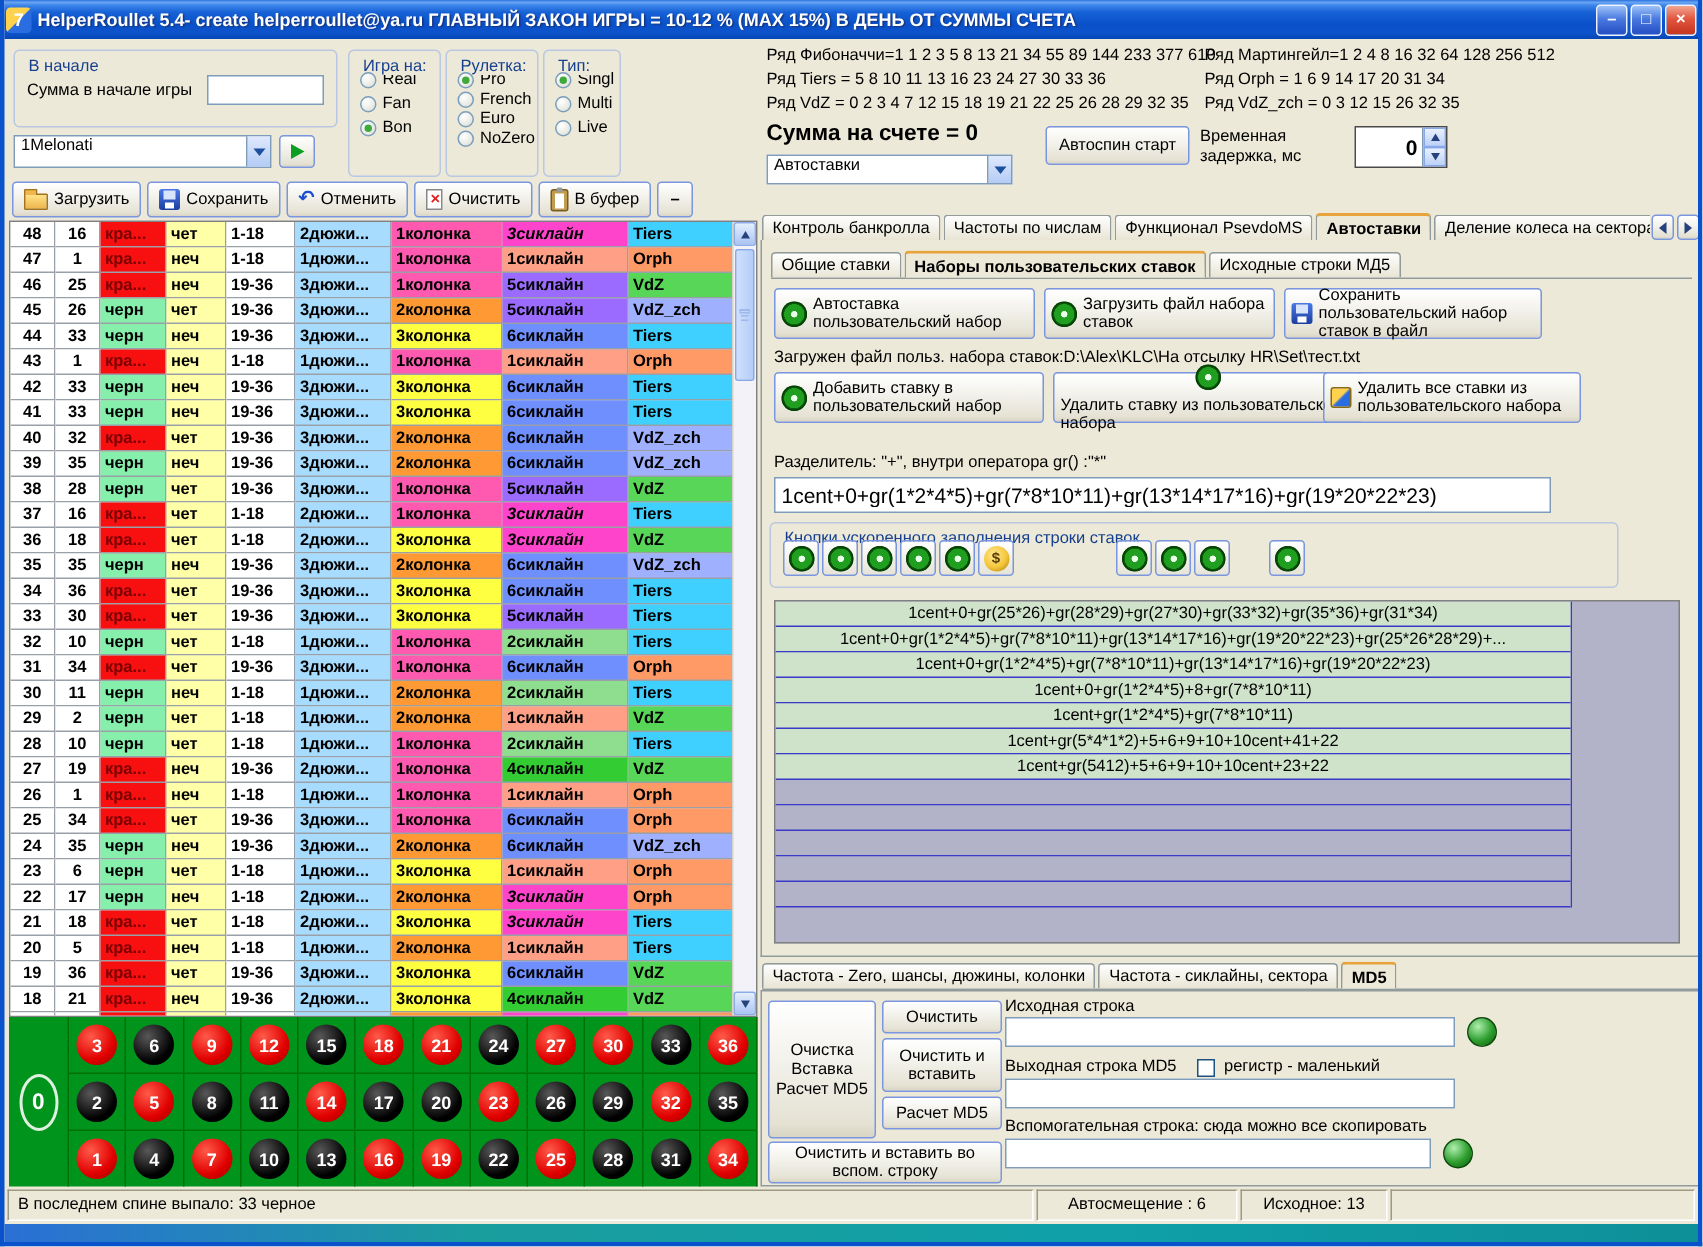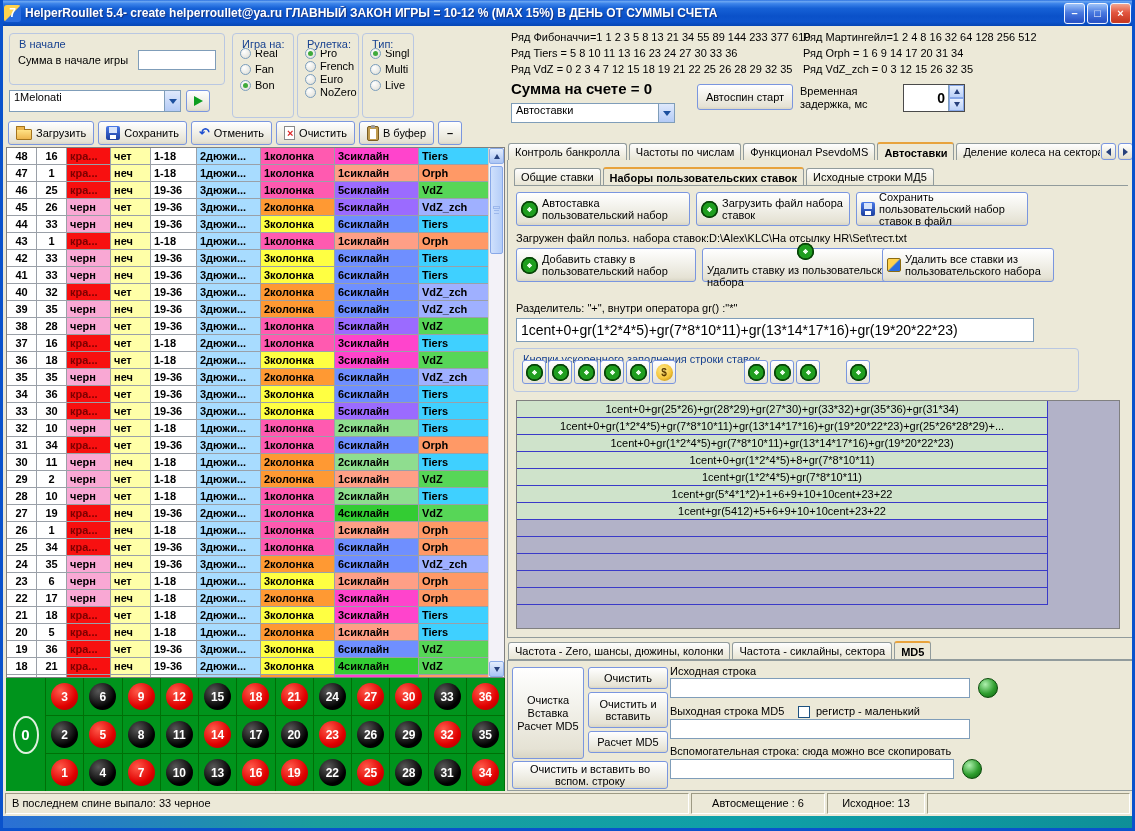--- a/index.html
+++ b/index.html
@@ -86,25 +86,25 @@
 
   
   .tablewrap { position:absolute; left:3px; top:147px; width:499px; height:531px;
     background:#fff; border:1px solid #808080; overflow:hidden; }
   .tgrid { position:absolute; left:0; top:0; width:483px; }
   .hrow { display:grid; grid-template-columns:30px 30px 44px 40px 46px 64px 74px 84px 1fr; height:17px; }
   .hcell { border-right:1px solid #9aa0a8; border-bottom:1px solid #9aa0a8; font:bold 11px/16px "Liberation Sans",sans-serif;
     padding-left:3px; white-space:nowrap; overflow:hidden; background:#fff; }
   .c-idx,.c-num { text-align:center; padding-left:0; }
   .c-red { background:#f81010; color:#7c0000; }
-  .c-blk { background:#f9a8d4; color:#000; }
+  .c-blk { background:#86efac; color:#000; }
   .c-par { background:#ffffa8; }
   .c-doz { background:#a8dcff; }
   .c-col1 { background:#ff5ab0; } .c-col2 { background:#ff9933; } .c-col3 { background:#ffff42; }
-  .c-six1 { background:#ff9f86; } .c-six2 { background:#8fdd8f; } .c-six3 { background:#ff44cc; }
+  .c-six1 { background:#ff9f86; } .c-six2 { background:#8fdd8f; } .c-six3 { background:#ff44cc;font-style:italic; }
   .c-six4 { background:#33cc33; } .c-six5 { background:#9b6bff; } .c-six6 { background:#6f8fff; }
   .sec-t { background:#3fd0ff; } .sec-o { background:#ff9966; } .sec-v { background:#57d657; } .sec-z { background:#9fb0ff; }
 
   
   .sb { position:absolute; right:0; top:0; width:16px; height:100%; background:#f3f2f8; border-left:1px solid #d5d2ca; }
   .sb-btn { position:absolute; left:0; width:15px; height:16px; border:1px solid #8cace8; border-radius:2px;
     background:linear-gradient(#e4eefd,#aac4f4); display:flex; align-items:center; justify-content:center; }
   .sb-up { top:0; } .sb-down { bottom:0; }
   .sb-thumb { position:absolute; left:1px; top:18px; width:13px; height:88px; border:1px solid #88a8e8; border-radius:2px;
     background:linear-gradient(90deg,#cfe0fc,#b4cdf8); }
@@ -916,21 +916,21 @@
         </div>
     </div>
 
     <div class="betlist">
       <div class="rows-wrap">
           <div class="brow">1cent+0+gr(25*26)+gr(28*29)+gr(27*30)+gr(33*32)+gr(35*36)+gr(31*34)</div>
           <div class="brow">1cent+0+gr(1*2*4*5)+gr(7*8*10*11)+gr(13*14*17*16)+gr(19*20*22*23)+gr(25*26*28*29)+...</div>
           <div class="brow">1cent+0+gr(1*2*4*5)+gr(7*8*10*11)+gr(13*14*17*16)+gr(19*20*22*23)</div>
           <div class="brow">1cent+0+gr(1*2*4*5)+8+gr(7*8*10*11)</div>
           <div class="brow">1cent+gr(1*2*4*5)+gr(7*8*10*11)</div>
-          <div class="brow">1cent+gr(5*4*1*2)+1+6+9+10+10cent+23+22</div>
+          <div class="brow">1cent+gr(5*4*1*2)+5+6+9+10+10cent+41+22</div>
           <div class="brow">1cent+gr(5412)+5+6+9+10+10cent+23+22</div>
           <div class="brow empty"></div>
           <div class="brow empty"></div>
           <div class="brow empty"></div>
           <div class="brow empty"></div>
           <div class="brow empty"></div>
         </div>
     </div>
   </div>
 

